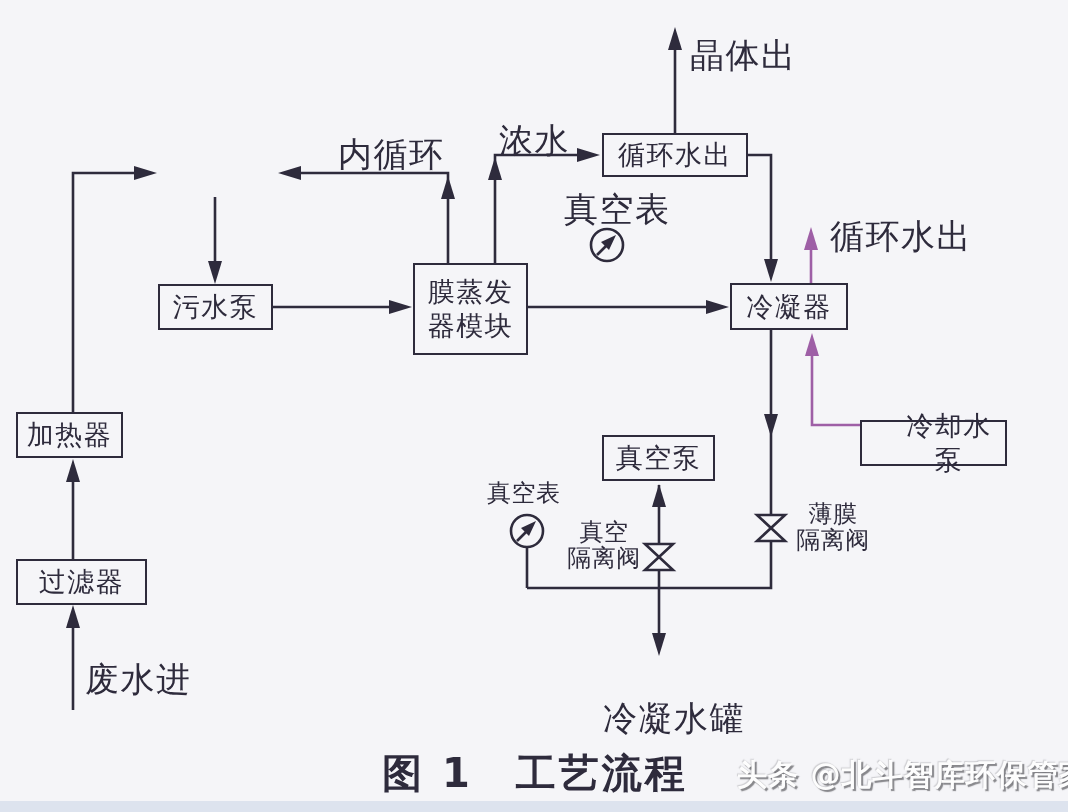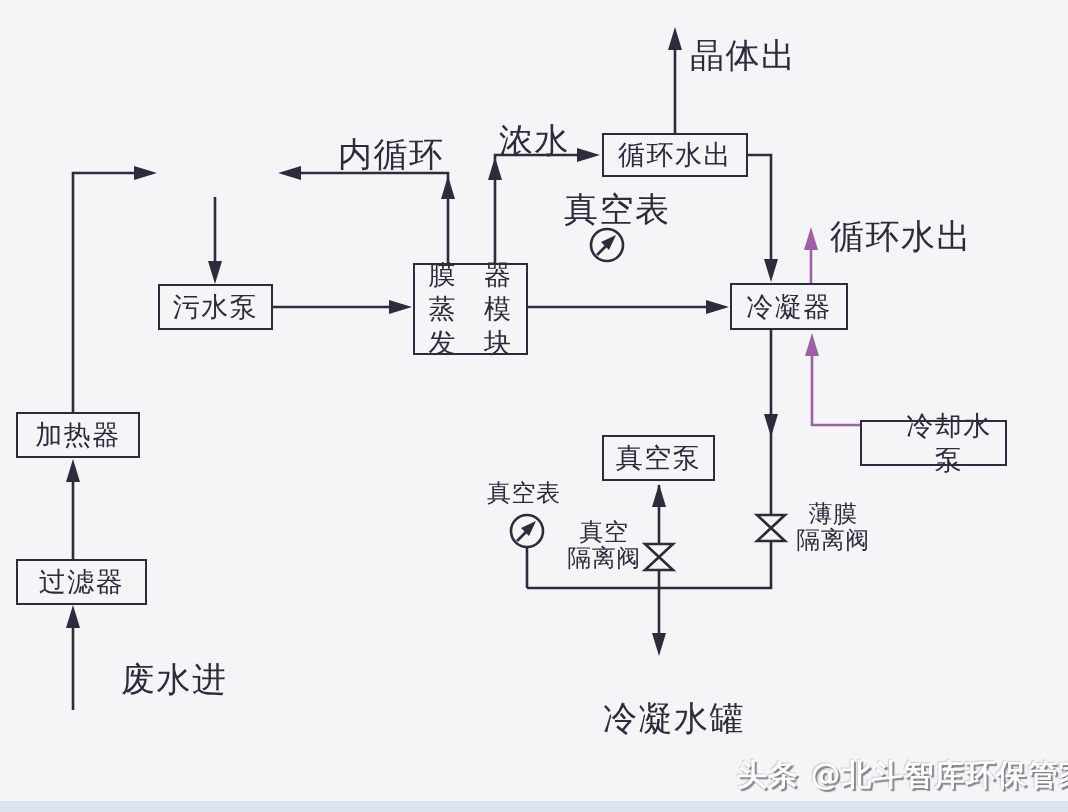--- a/index.html
+++ b/index.html
@@ -102,27 +102,27 @@
     <g>
       <circle cx="527" cy="531" r="16" fill="#f5f5f8" stroke="#2e2b3c" stroke-width="2.6"></circle>
       <line x1="517" y1="541" x2="526" y2="532" stroke="#2e2b3c" stroke-width="2.6"></line>
       <polygon points="536,521 521,528 529,536" fill="#2e2b3c"></polygon>
     </g>
   </svg>
 
   <div class="node" style="left:158px;top:284px;width:115px;height:46px;">
     <span>污水泵</span>
   </div>
-  <div class="node" style="left:16px;top:412px;width:124px;height:46px;">
+  <div class="node" style="left:16px;top:412px;width:107px;height:46px;">
     <span>加热器</span>
   </div>
   <div class="node" style="left:16px;top:559px;width:131px;height:46px;">
     <span>过滤器</span>
   </div>
-  <div class="node" style="left:413px;top:263px;width:115px;height:92px;flex-direction:row;">
+  <div class="node" style="left:413px;top:263px;width:115px;height:92px;flex-direction:column;">
     <span>膜蒸发</span>
     <span>器模块</span>
   </div>
   <div class="node" style="left:602px;top:133px;width:146px;height:44px;">
     <span>循环水出</span>
   </div>
   <div class="node" style="left:730px;top:283px;width:118px;height:47px;">
     <span>冷凝器</span>
   </div>
   <div class="node" style="left:860px;top:420px;width:147px;height:46px;padding-left:31px;">
@@ -130,29 +130,30 @@
   </div>
   <div class="node" style="left:602px;top:435px;width:113px;height:46px;">
     <span>真空泵</span>
   </div>
 
   <div class="lbl" style="left:338px;top:136px;">内循环</div>
   <div class="lbl" style="left:499px;top:122px;text-align:center;">浓水</div>
   <div class="lbl" style="left:690px;top:37px;">晶体出</div>
   <div class="lbl" style="left:564px;top:191px;">真空表</div>
   <div class="lbl" style="left:830px;top:218px;">循环水出</div>
-  <div class="lbl" style="left:85px;top:661px;margin-left:36px;">废水进</div>
+  <div class="lbl" style="left:85px;top:661px;">废水进</div>
   <div class="lbl small" style="left:487px;top:480px;">真空表</div>
   <div class="lbl" style="left:603px;top:700px;">冷凝水罐</div>
 
   <div class="lbl small center" style="left:564px;top:519px;width:80px;">
     <div>真空</div>
     <div>隔离阀</div>
   </div>
   <div class="lbl small center" style="left:792px;top:501px;width:82px;">
     <div>薄膜</div>
     <div>隔离阀</div>
   </div>
 
+  <div class="fig-title">图 1　工艺流程</div>
   <div class="watermark">头条 @北斗智库环保管家</div>
 
   <div class="bottom-strip"></div>
 </div>
 
 </body></html>

